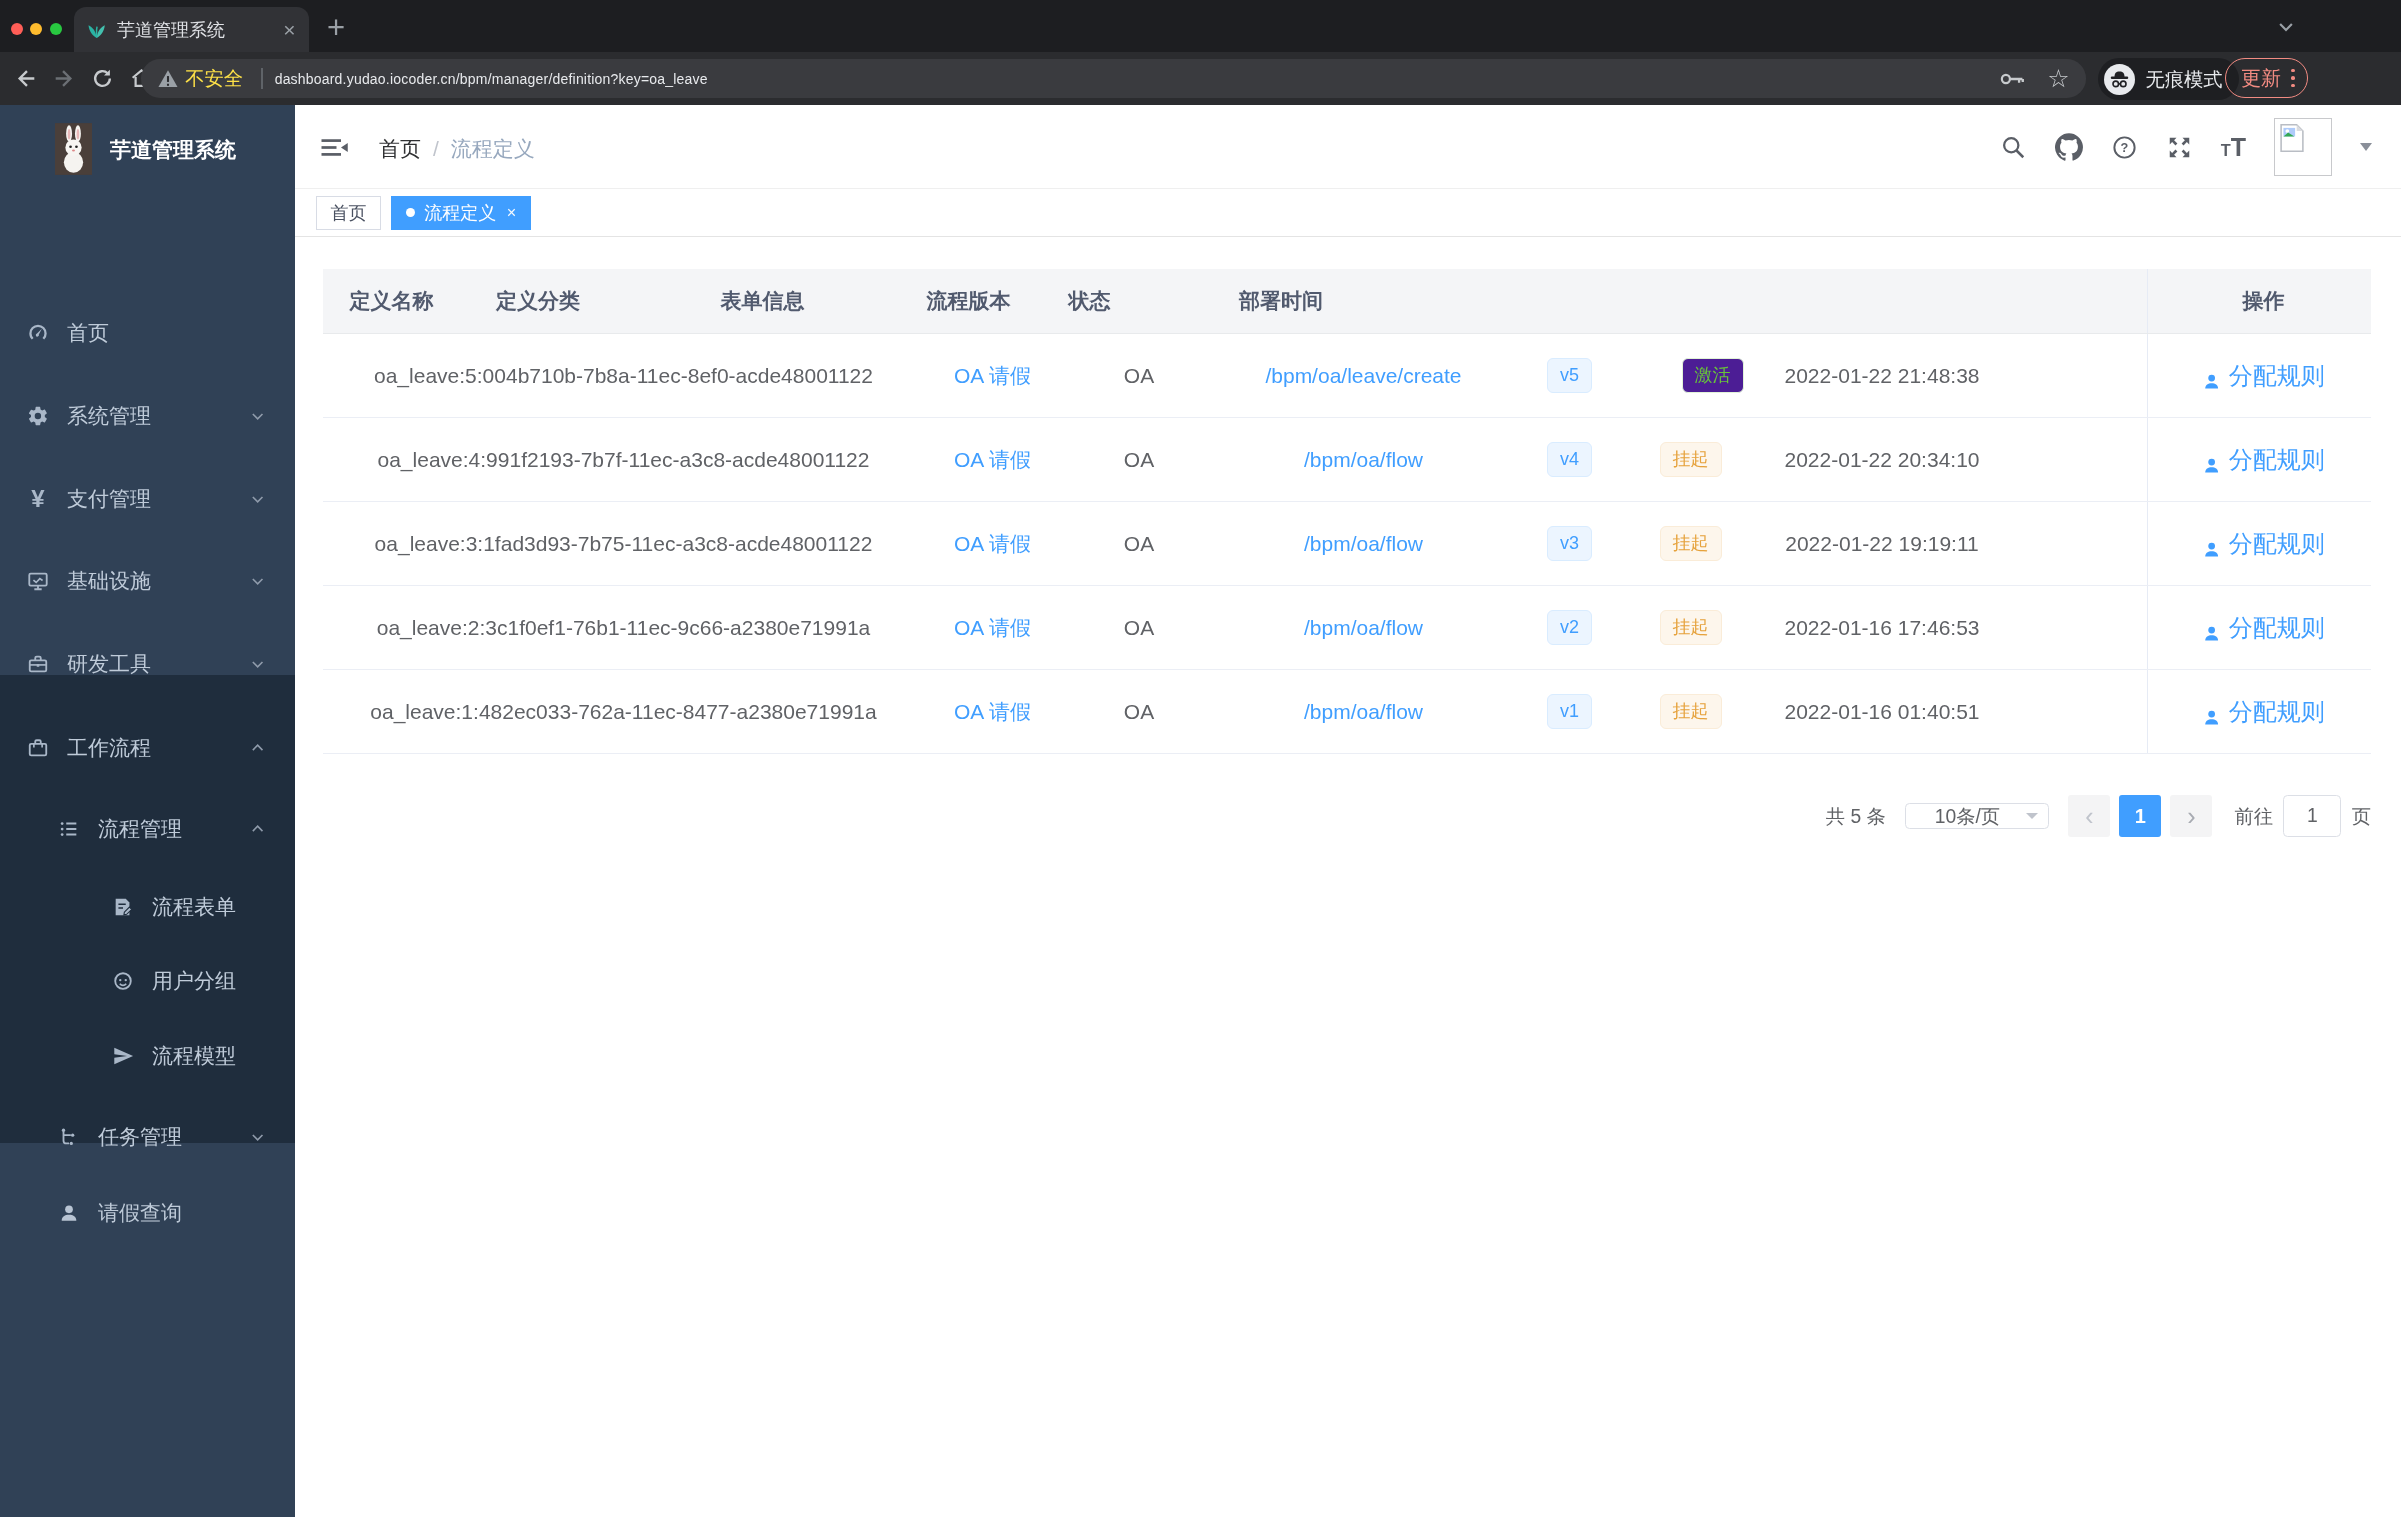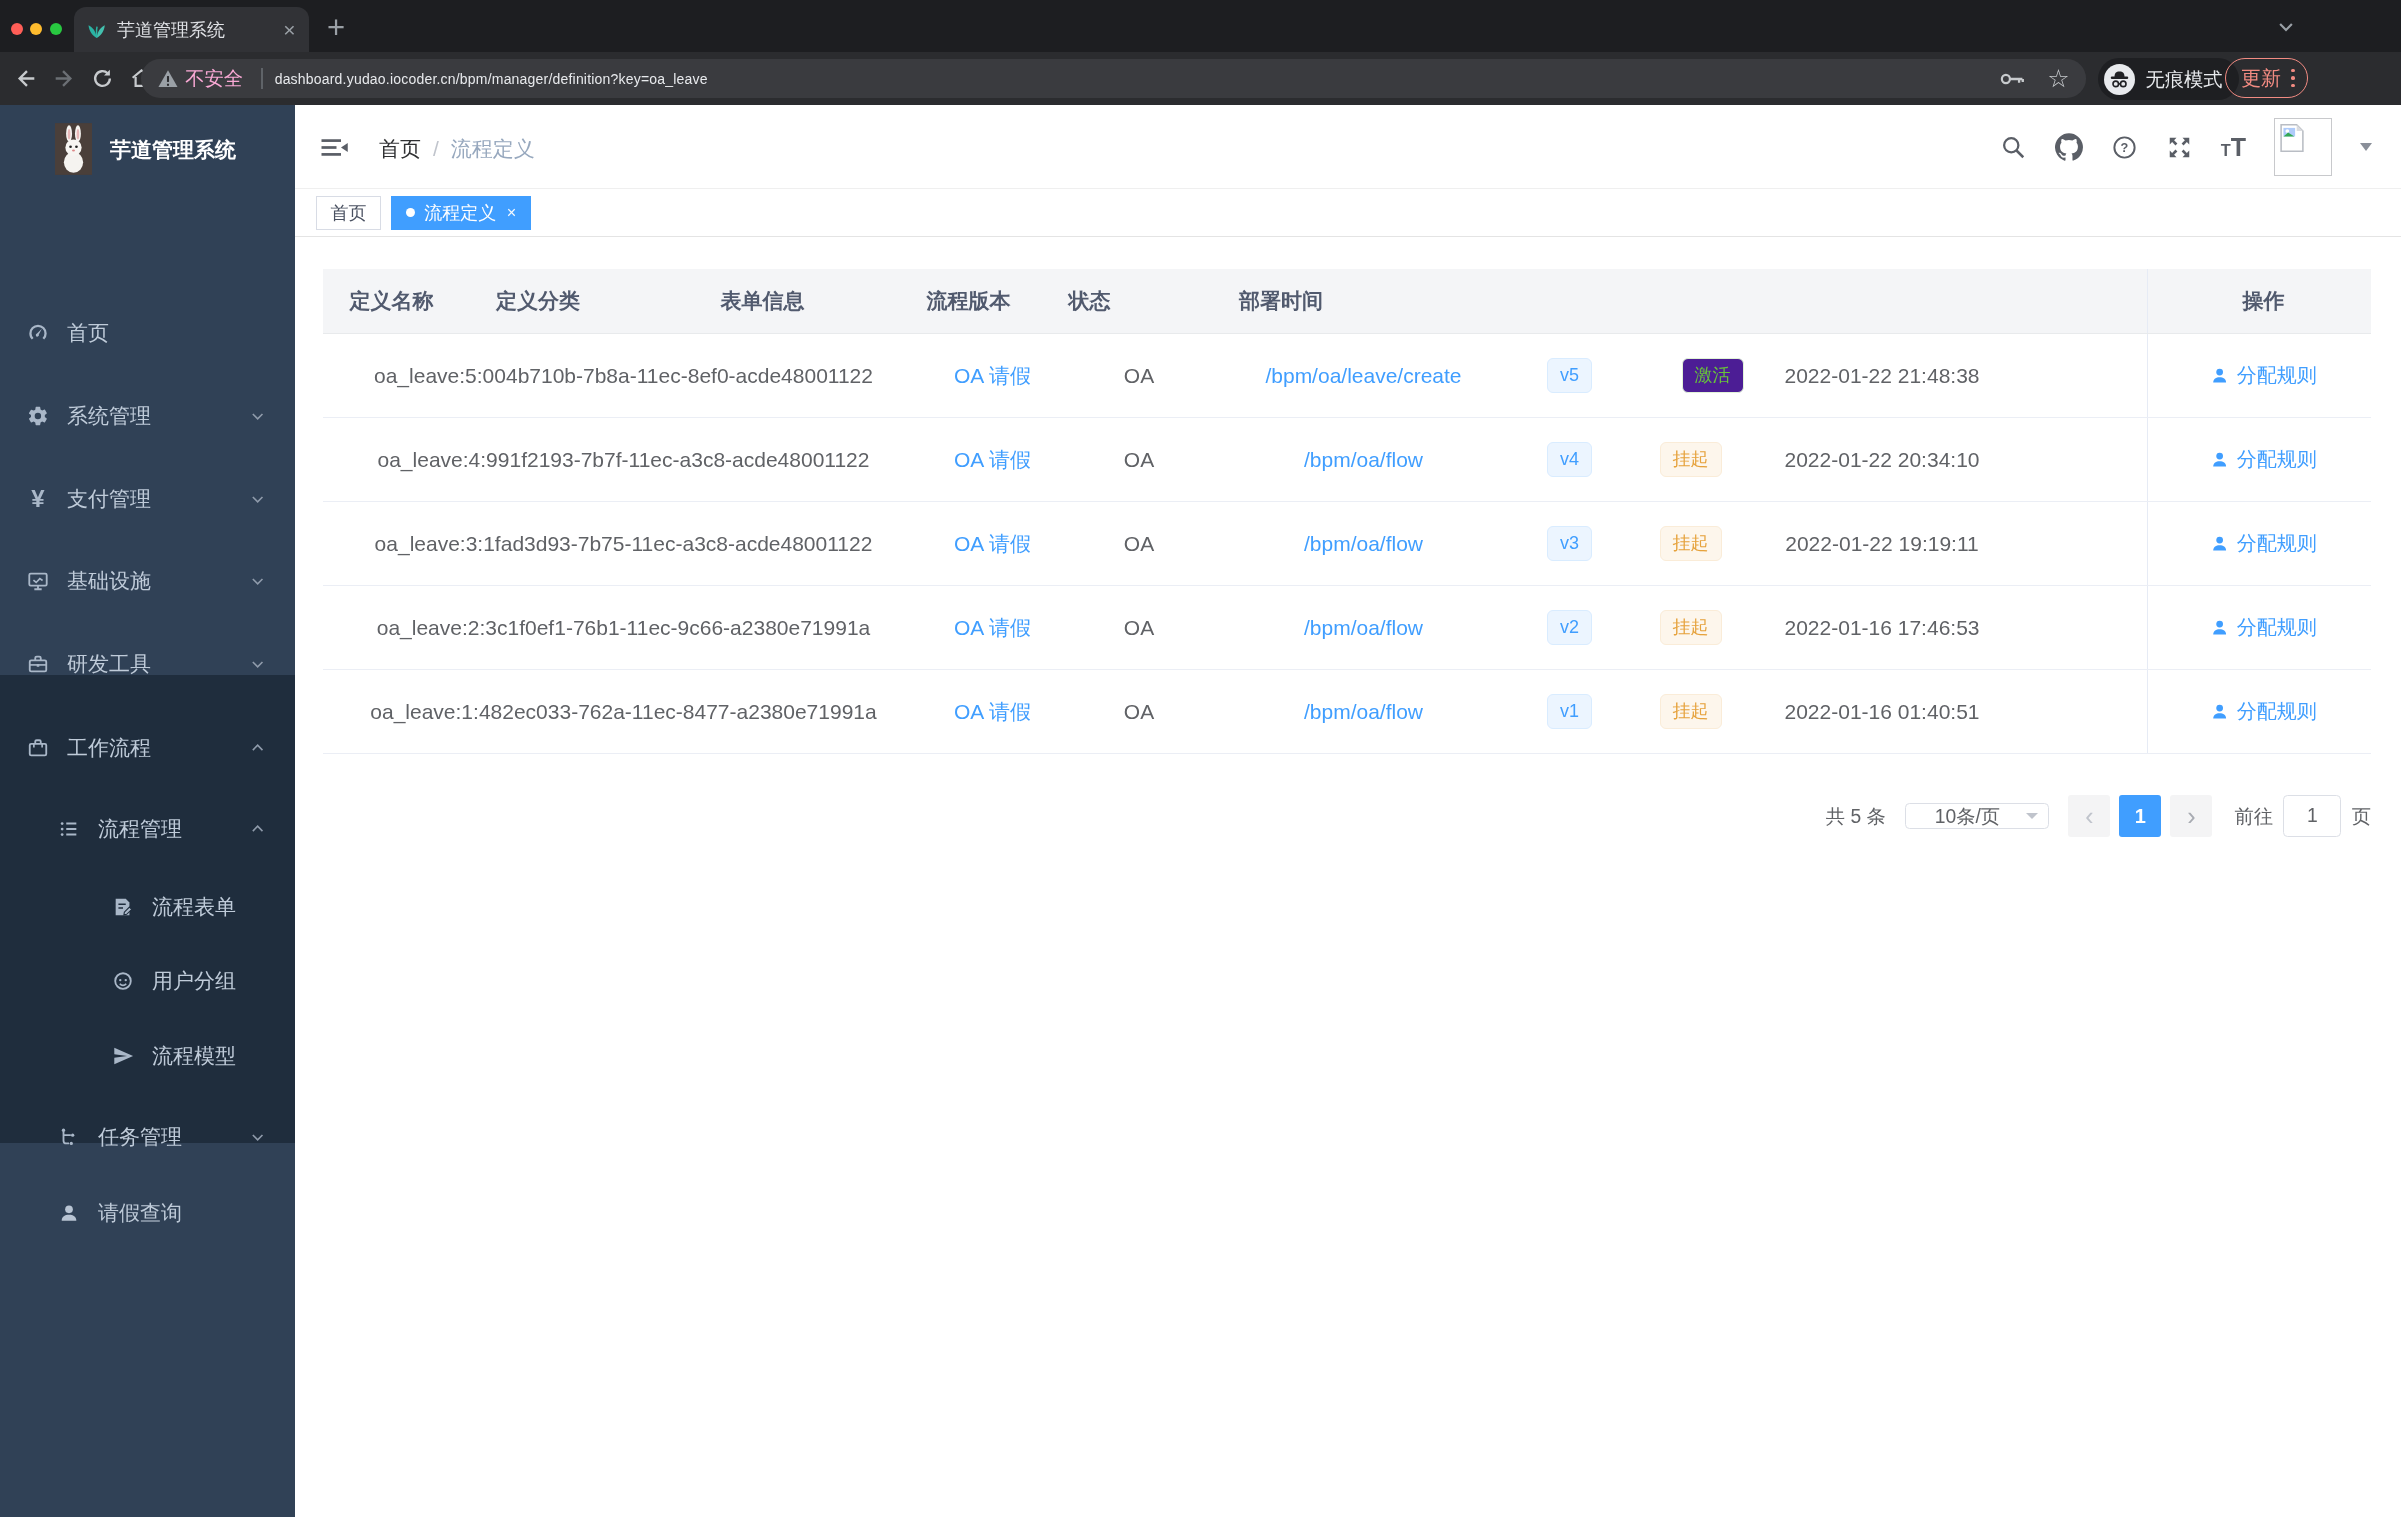--- a/index.html
+++ b/index.html
@@ -17,21 +17,21 @@
   .tab-title { color:#dfe1e5; font-size:18px; margin-left:10.4px; flex:1; white-space:nowrap; overflow:hidden; }
   .tab-close { color:#9aa0a6; font-size:21px; line-height:21px; }
   .newtab { position:absolute; left:327px; top:10.4px; color:#9aa0a6; font-size:31px; font-weight:400; }
   .tabsearch-chev { position:absolute; right:104px; top:16.3px; }
 
   .toolbar { position:absolute; left:0; top:52px; width:2401px; height:53px; background:#2b2c2f;
     display:flex; align-items:center; }
   .navbtn { margin-left:13.4px; }
   .omnibox { position:absolute; left:141px; top:7.4px; width:1945px; height:39px; background:#3a3b3f;
     border-radius:19.3px; display:flex; align-items:center; padding:0 16.3px; }
-  .omni-sec { color:#f9a8d4; font-size:19.3px; margin:0 6px; }
+  .omni-sec { color:#fde047; font-size:19.3px; margin:0 6px; }
   .omni-div { width:1.5px; height:21px; background:#5f6368; margin:0 12px; }
   .omni-url { color:#e8eaed; font-size:14px; letter-spacing:0.2px; }
   .omni-spacer { flex:1; }
   .star-glyph { color:#c7cacd; font-size:25px; margin-left:21px; }
   .incog-chip { position:absolute; left:2098px; top:6px; height:42px; background:#1e1f22; border-radius:21px;
     display:flex; align-items:center; padding:0 16.3px 0 6px; }
   .incog-circle { width:31px; height:31px; border-radius:50%; background:#e8eaed;
     display:flex; align-items:center; justify-content:center; margin-right:10.4px; }
   .incog-label { color:#e8eaed; font-size:19.3px; }
   .update-pill { position:absolute; right:93px; top:6px; height:40px; border:1.5px solid #f28b82; border-radius:20px;
@@ -86,21 +86,21 @@
   .trow { display:flex; height:84px; align-items:center; background:#fff; border-bottom:0.7px solid #ebeef5; }
   .cell { display:flex; align-items:center; justify-content:center; text-align:center; }
   .col-id{ width:601px; } .col-name{ width:137px; } .col-cat{ width:156px; } .col-form{ width:293px; }
   .col-ver{ width:119px; } .col-status{ width:123px; } .col-time{ width:260px; } .col-fill{ flex:1; }
   .col-action{ width:224px; border-left:0.7px solid #e6ebf5; align-self:stretch;padding-left:8px; }
   a.blue-link { color:#409eff; text-decoration:none; cursor:pointer; }
   .badge { display:inline-block; padding:6px 12px; border-radius:6px; font-size:18px; line-height:1.2; }
   .badge-ver { background:#ecf5ff; border:0.7px solid #d9ecff; color:#409eff; }
   .st-active { background:#4c1d95; border:0.7px solid #e1f3d8; color:#67c23a;margin-left:44px; }
   .st-susp { background:#fdf6ec; border:0.7px solid #faecd8; color:#e6a23c; }
-  .action-link { display:inline-flex; align-items:center; gap:7.4px; color:#409eff; font-size:20px; cursor:pointer; text-decoration:none; }
+  .action-link { display:inline-flex; align-items:flex-end; gap:7.4px; color:#409eff; font-size:24px; cursor:pointer; text-decoration:none; }
 
   
   .pager { position:absolute; left:323px; top:792px; width:2048px; height:48px;
     display:flex; align-items:center; justify-content:flex-end; font-size:19.3px; color:#606266; }
   .pg-total { margin-right:19.3px; }
   .pg-select { width:144px; height:26px; border:0.7px solid #dcdfe6; border-radius:4.5px; background:#fff;
     display:flex; align-items:center; justify-content:center; position:relative; cursor:pointer; margin-right:19.3px; }
   .pg-select .sel-chev { position:absolute; right:10.4px; width:0; height:0;
     border-left:6px solid transparent; border-right:6px solid transparent; border-top:6.7px solid #c0c4cc; }
   .pg-select .sel-label { margin-right:19.3px; }

